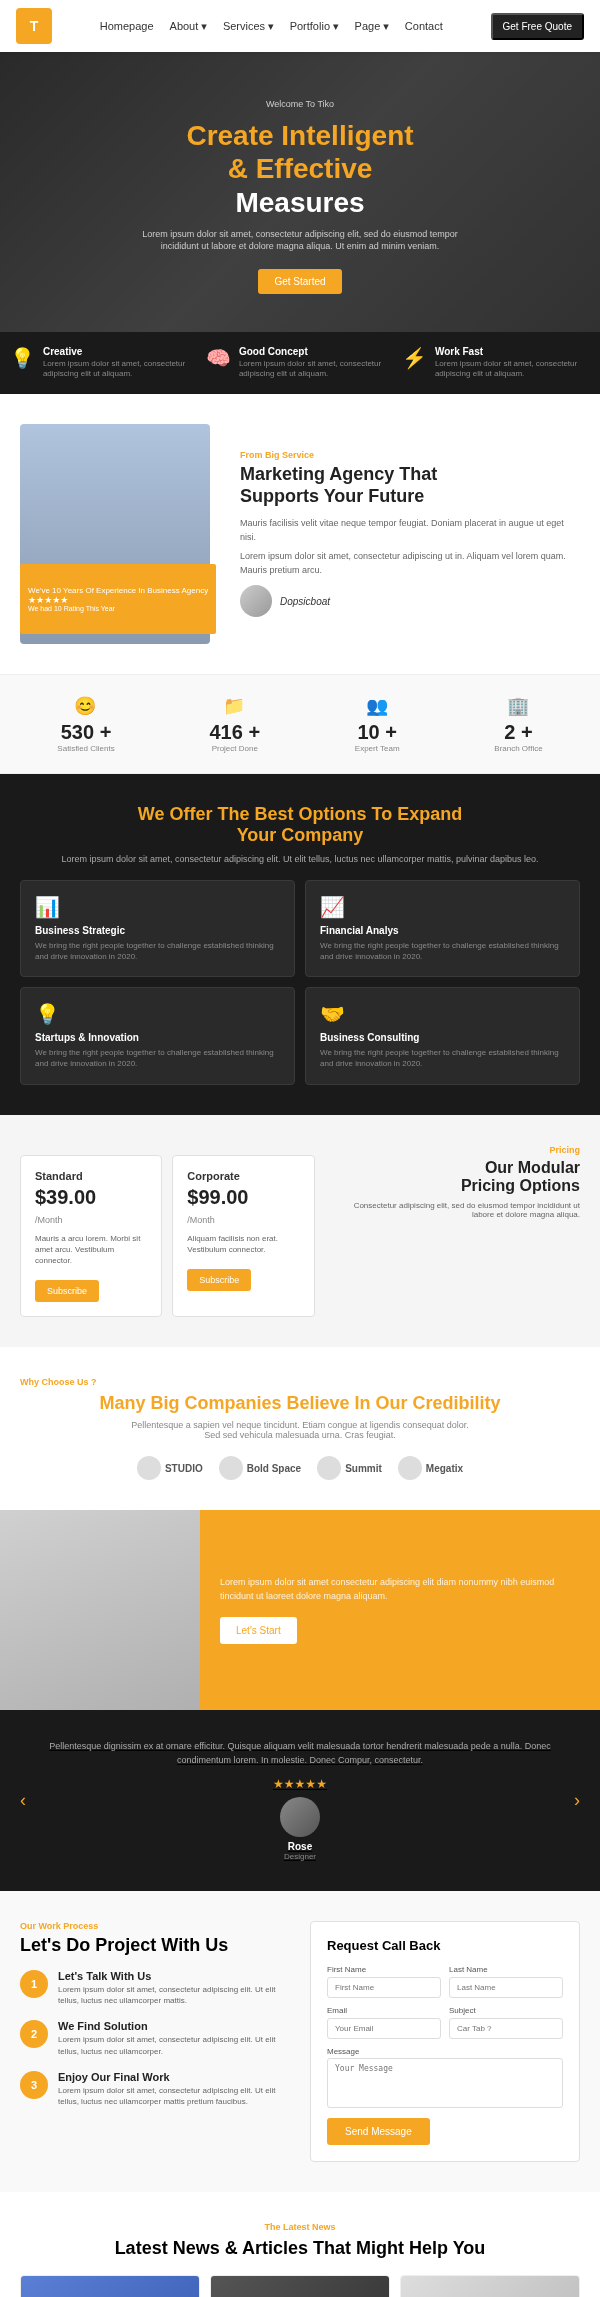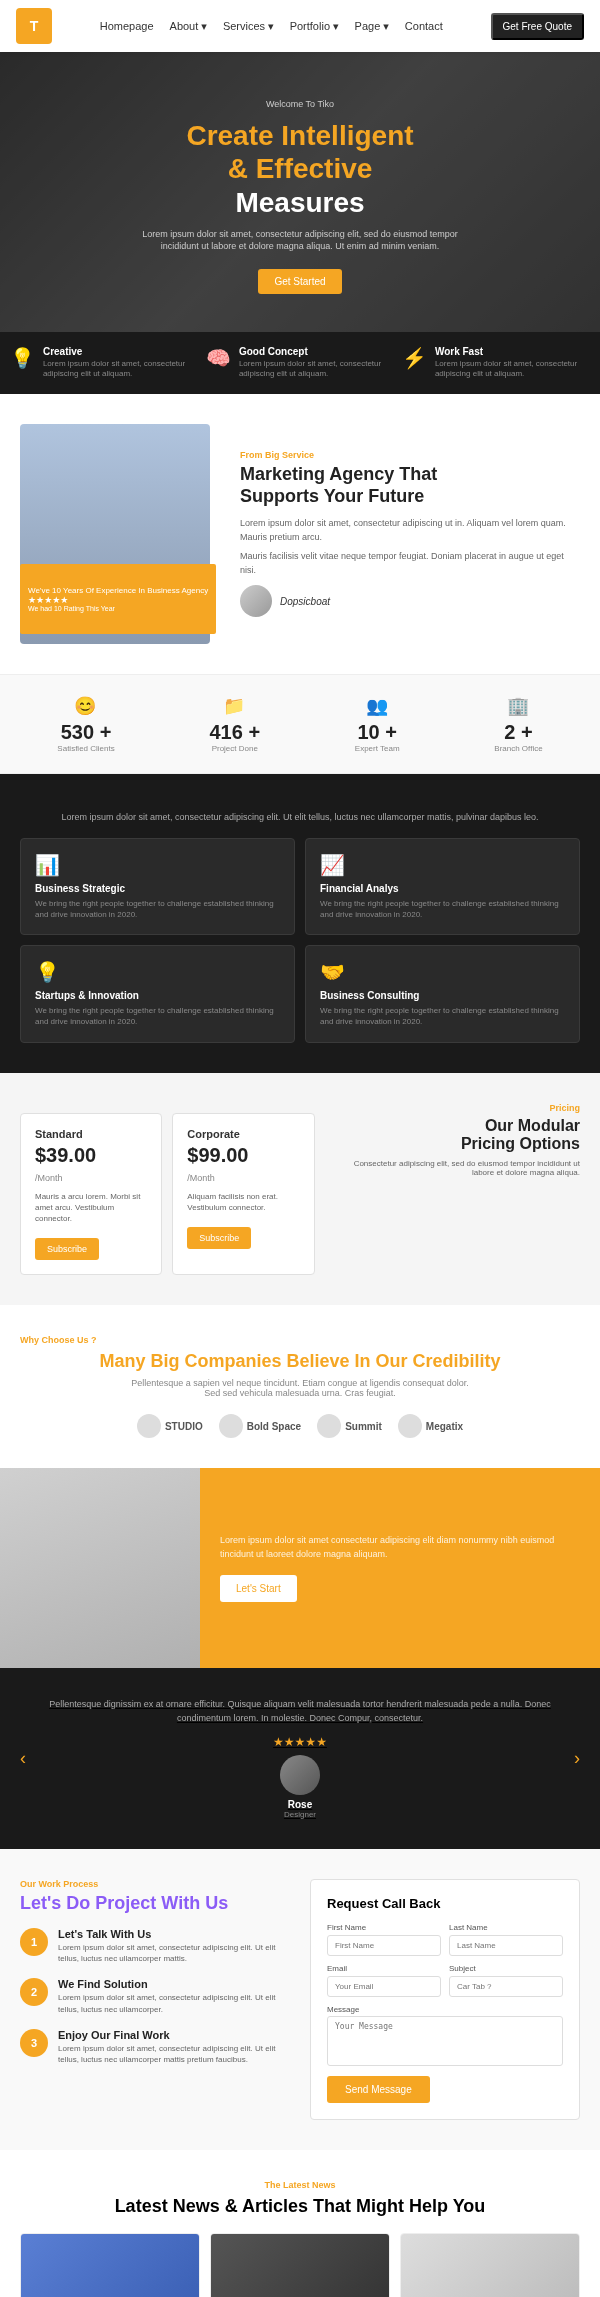--- a/index.html
+++ b/index.html
@@ -115,21 +115,21 @@
     .test-content { text-align: center; padding: 10px 20px; text-decoration: underline; }
     .test-text { color: #aaa; font-size: 9px; line-height: 1.5; margin-bottom: 10px; }
     .test-stars { color: #f5a623; font-size: 12px; margin-bottom: 6px; }
     .test-author-img { width: 40px; height: 40px; border-radius: 50%; background: linear-gradient(135deg, #888, #555); margin: 0 auto 4px; }
     .test-author-name { color: #fff; font-size: 10px; font-weight: bold; }
     .test-author-role { color: #888; font-size: 8px; }
 
     
     .work-section { display: flex; padding: 30px 20px; gap: 20px; background: #f9f9f9; }
     .work-left { flex: 1; }
-    .work-left h2 { font-size: 18px; font-weight: 900; color: #8b5cf6; margin-bottom: 14px; }
+    .work-left h2 { font-size: 18px; font-weight: 900; color: #000000; margin-bottom: 14px; }
     .work-step { display: flex; gap: 10px; margin-bottom: 14px; align-items: flex-start; }
     .step-num { width: 28px; height: 28px; background: #f5a623; color: #fff; border-radius: 50%; display: flex; align-items: center; justify-content: center; font-size: 11px; font-weight: bold; flex-shrink: 0; }
     .step-text h4 { font-size: 11px; color: #222; margin-bottom: 2px; }
     .step-text p { font-size: 8px; color: #666; line-height: 1.4; }
     .work-right { flex: 1; }
     .callback-form { background: #fff; border: 1px solid #e0e0e0; border-radius: 4px; padding: 16px; }
     .callback-form h3 { font-size: 13px; font-weight: 900; color: #000000; margin-bottom: 12px; }
     .form-row { display: flex; gap: 8px; margin-bottom: 8px; }
     .form-group { flex: 1; }
     .form-group label { font-size: 8px; color: #555; display: block; margin-bottom: 2px; }
@@ -218,22 +218,22 @@
       <div class="stars">★★★★★</div>
       <div style="color:#fff;font-size:7px;">We had 10 Rating This Year</div>
     </div>
   </div>
   <div class="about-content">
     <div class="section-tag">From Big Service</div>
     <h2>
       <span>Marketing Agency That</span><br>
       <span>Supports Your Future</span>
     </h2>
+    <p>Mauris facilisis velit vitae neque tempor feugiat. Doniam placerat in augue ut eget nisi.</p>
     <p>Lorem ipsum dolor sit amet, consectetur adipiscing ut in. Aliquam vel lorem quam. Mauris pretium arcu.</p>
-    <p>Mauris facilisis velit vitae neque tempor feugiat. Doniam placerat in augue ut eget nisi.</p>
     <div class="author-row">
       <div class="author-avatar"></div>
       <span class="author-name">Dopsicboat</span>
     </div>
   </div>
 </section>
 
 <div class="stats-section">
   <div class="stat-item">
     <div class="stat-icon">😊</div>
@@ -251,20 +251,26 @@
     <div class="stat-label">Expert Team</div>
   </div>
   <div class="stat-item">
     <div class="stat-icon">🏢</div>
     <div class="stat-num">2 +</div>
     <div class="stat-label">Branch Office</div>
   </div>
 </div>
 
 <section class="options-section">
+  <h2>
+    <span>We Offer The Best</span>
+    <span style="color:#f5a623">Options</span>
+    <span>To Expand</span><br>
+    <span>Your Company</span>
+  </h2>
   <p class="sub">Lorem ipsum dolor sit amet, consectetur adipiscing elit. Ut elit tellus, luctus nec ullamcorper mattis, pulvinar dapibus leo.</p>
   <div class="options-grid">
     <div class="option-card">
       <div class="oc-icon">📊</div>
       <h4>Business Strategic</h4>
       <p>We bring the right people together to challenge established thinking and drive innovation in 2020.</p>
     </div>
     <div class="option-card">
       <div class="oc-icon">📈</div>
       <h4>Financial Analys</h4>

